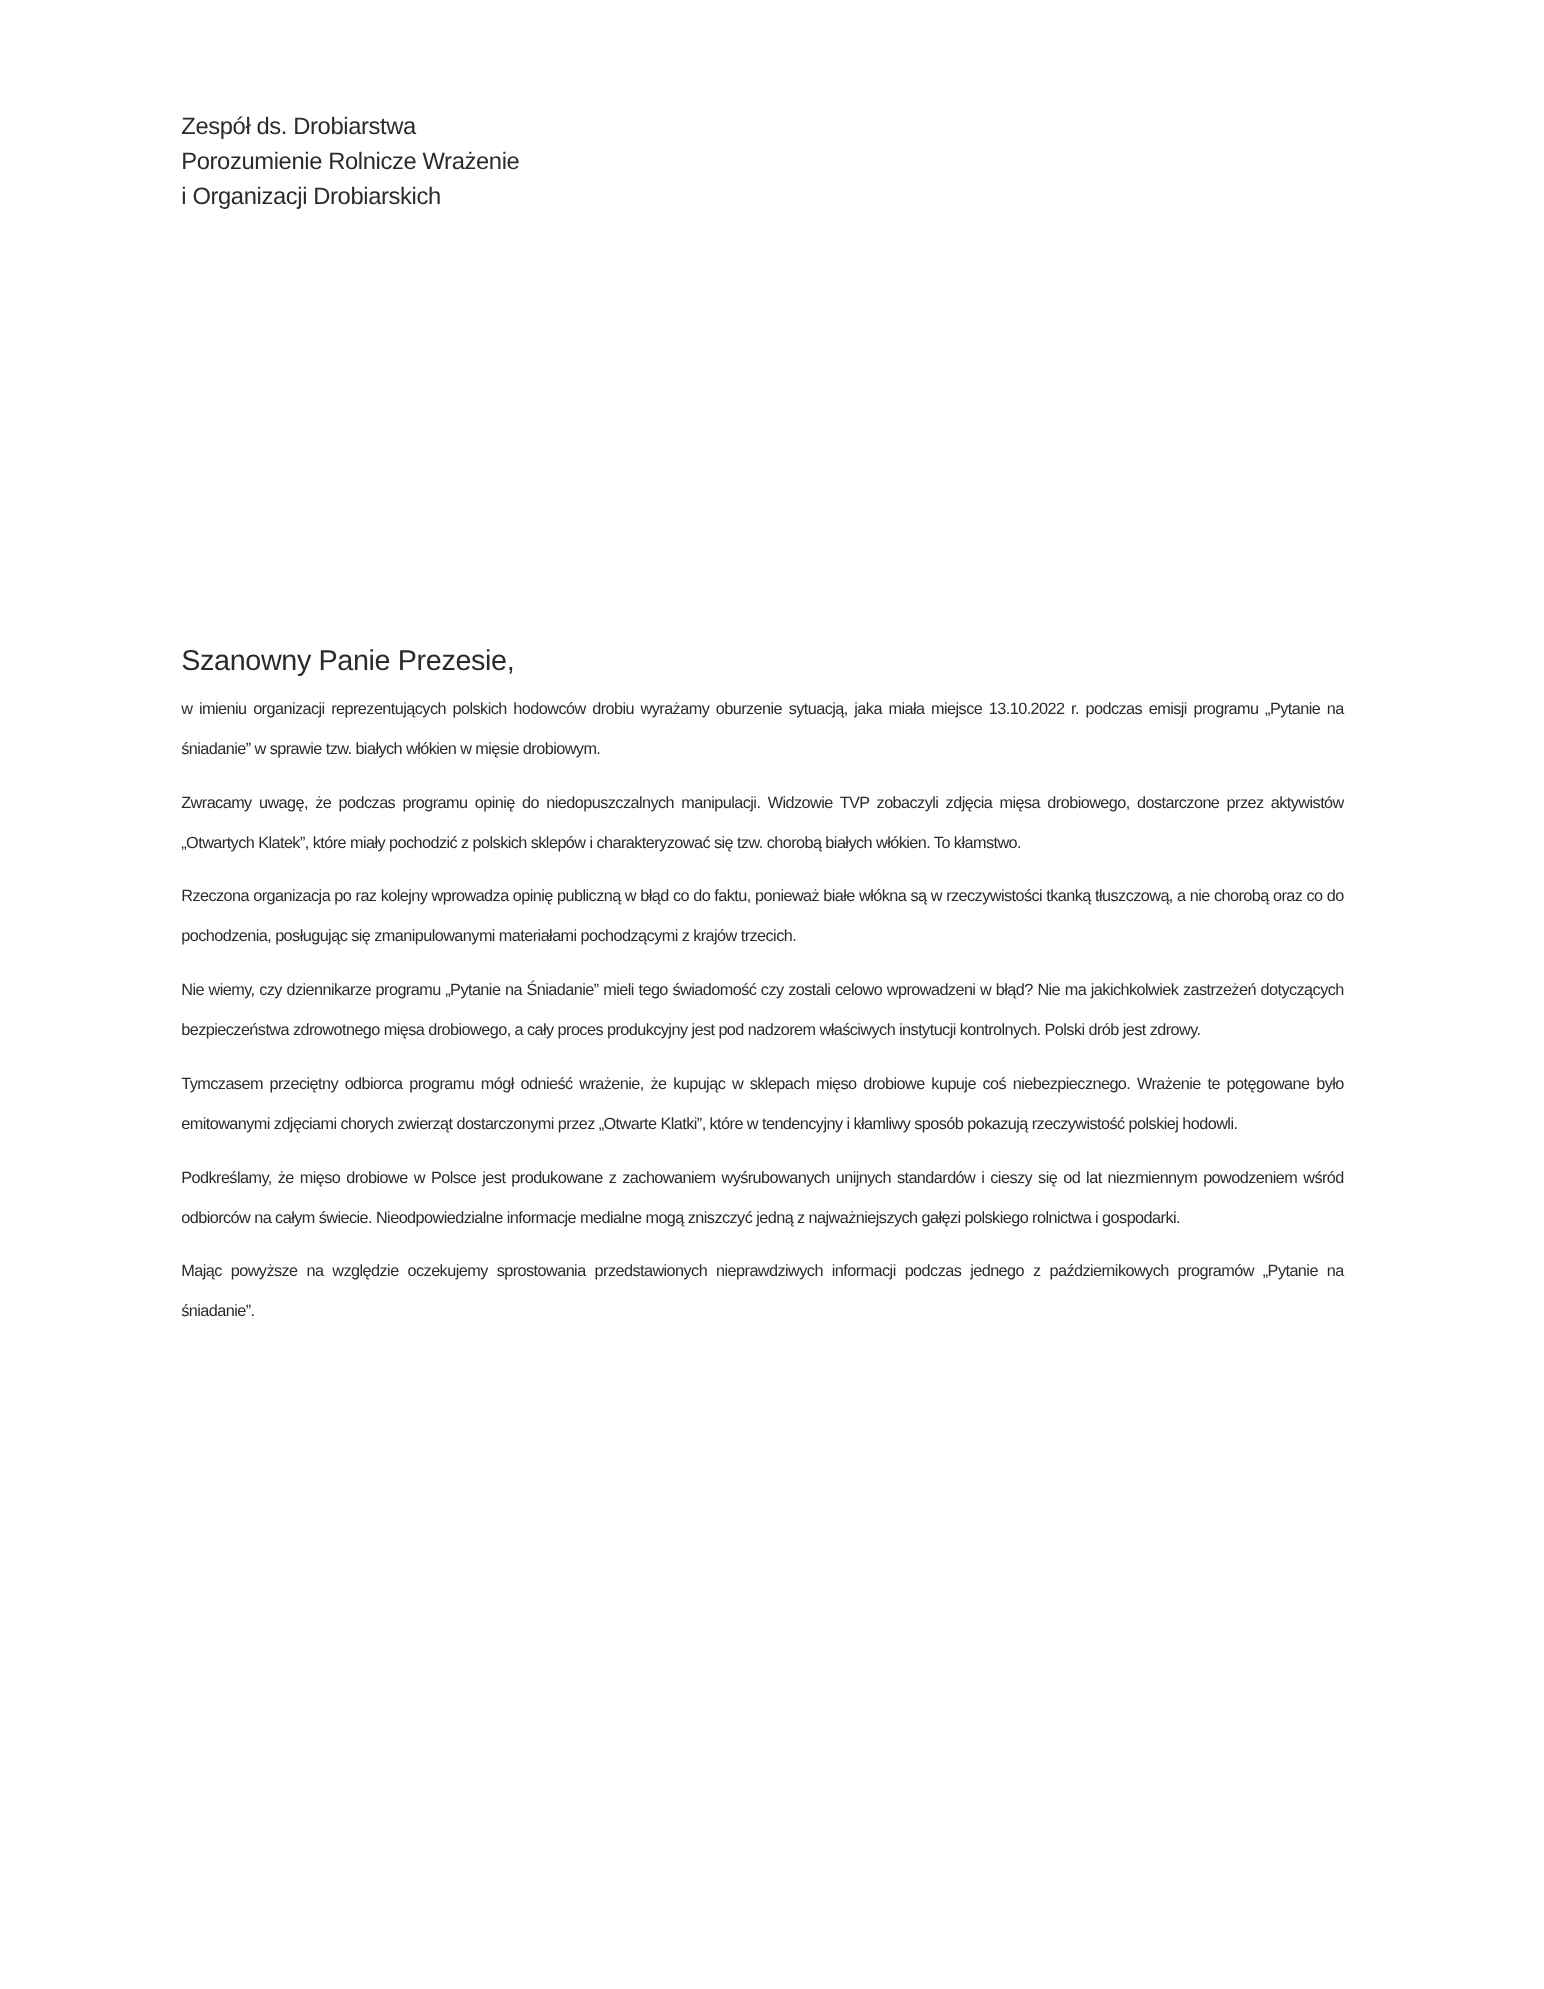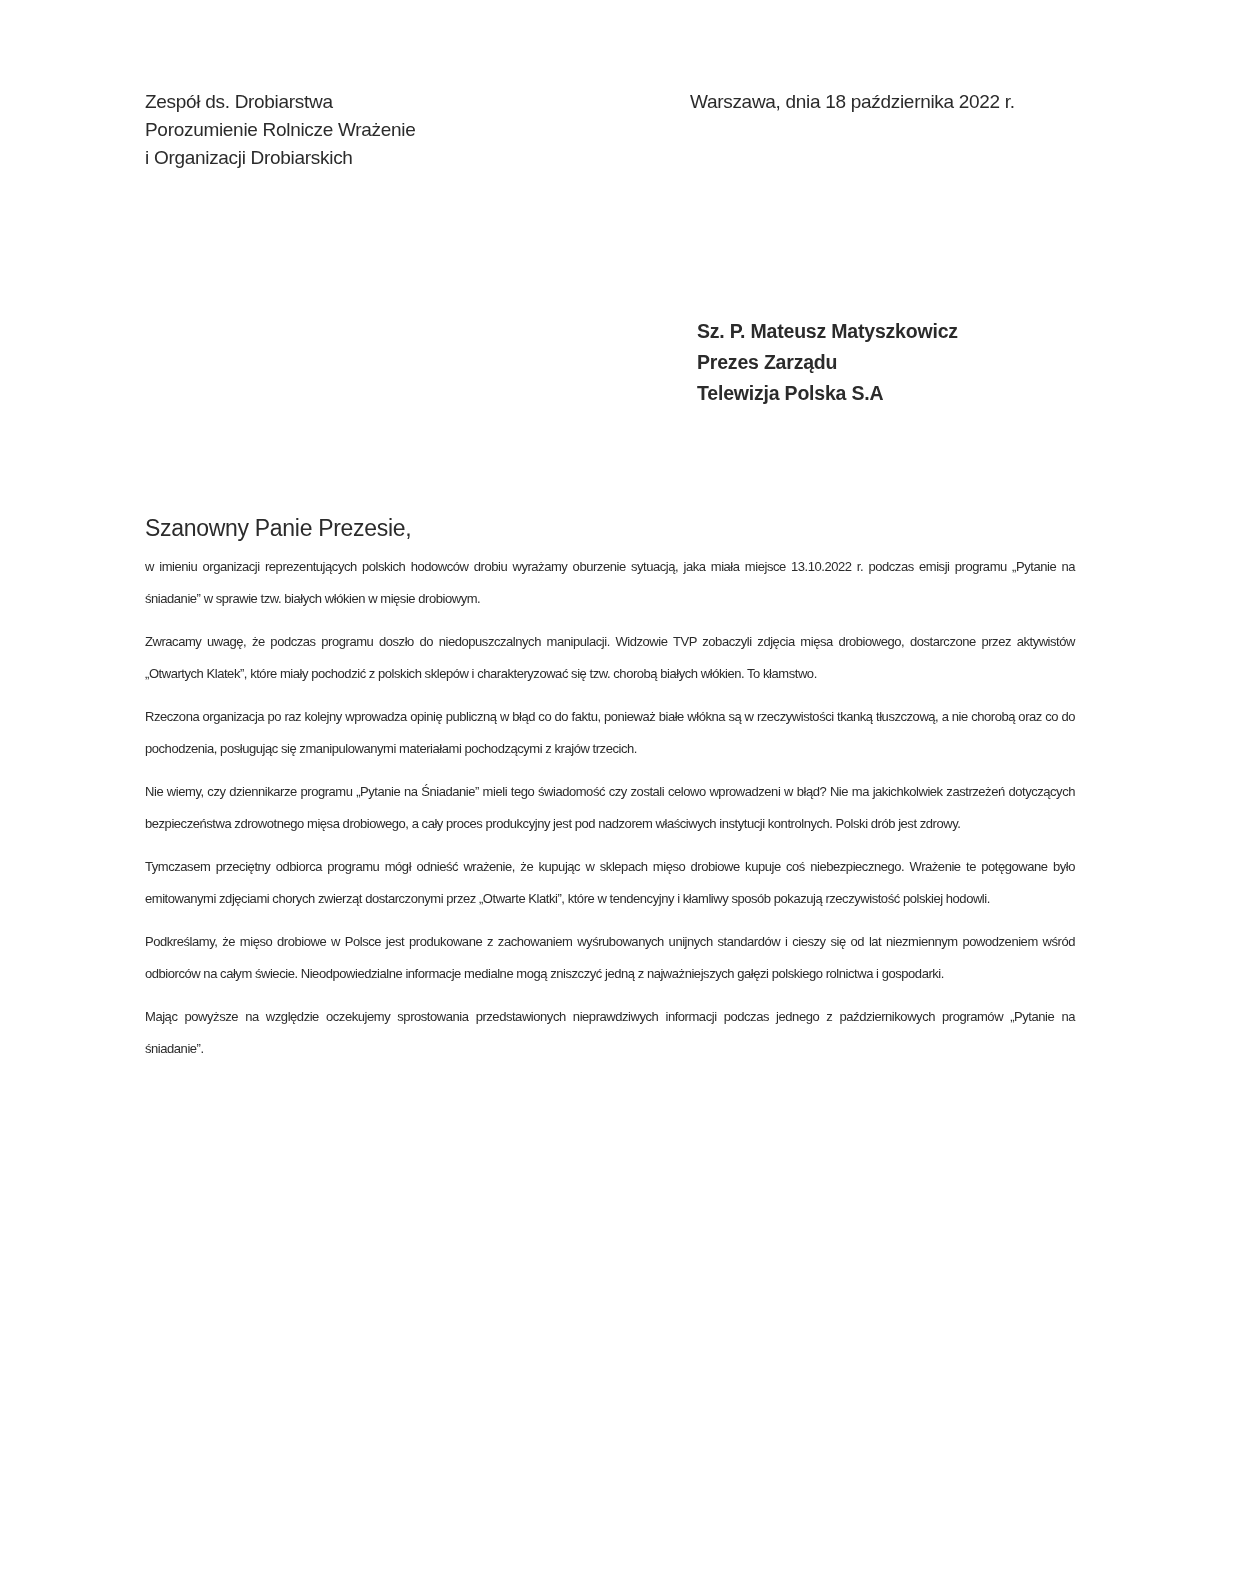--- a/index.html
+++ b/index.html
@@ -43,33 +43,27 @@
 <body>
 
 <div class="page">
 
   <div class="sender">
     <div>Zespół ds. Drobiarstwa</div>
     <div>Porozumienie Rolnicze Wrażenie</div>
     <div>i Organizacji Drobiarskich</div>
   </div>
 
-  <div class="date">Warszawa, dnia 18 października 2022 r.</div>
 
-  <div class="recipient">
-    <div>Sz. P. Mateusz Matyszkowicz</div>
-    <div>Prezes Zarządu</div>
-    <div>Telewizja Polska S.A</div>
-  </div>
 
   <div class="salutation">Szanowny Panie Prezesie,</div>
 
   <div class="body">
     <p>w imieniu organizacji reprezentujących polskich hodowców drobiu wyrażamy oburzenie sytuacją, jaka miała miejsce 13.10.2022 r. podczas emisji programu „Pytanie na śniadanie” w sprawie tzw. białych włókien w mięsie drobiowym.</p>
-    <p>Zwracamy uwagę, że podczas programu doszło do niedopuszczalnych manipulacji. Widzowie TVP zobaczyli zdjęcia mięsa drobiowego, dostarczone przez aktywistów „Otwartych Klatek”, które miały pochodzić z polskich sklepów i charakteryzować się tzw. chorobą białych włókien. To kłamstwo.</p>
+    <p>Zwracamy uwagę, że podczas programu opinię do niedopuszczalnych manipulacji. Widzowie TVP zobaczyli zdjęcia mięsa drobiowego, dostarczone przez aktywistów „Otwartych Klatek”, które miały pochodzić z polskich sklepów i charakteryzować się tzw. chorobą białych włókien. To kłamstwo.</p>
     <p>Rzeczona organizacja po raz kolejny wprowadza opinię publiczną w błąd co do faktu, ponieważ białe włókna są w rzeczywistości tkanką tłuszczową, a nie chorobą oraz co do pochodzenia, posługując się zmanipulowanymi materiałami pochodzącymi z krajów trzecich.</p>
     <p>Nie wiemy, czy dziennikarze programu „Pytanie na Śniadanie” mieli tego świadomość czy zostali celowo wprowadzeni w błąd? Nie ma jakichkolwiek zastrzeżeń dotyczących bezpieczeństwa zdrowotnego mięsa drobiowego, a cały proces produkcyjny jest pod nadzorem właściwych instytucji kontrolnych. Polski drób jest zdrowy.</p>
     <p>Tymczasem przeciętny odbiorca programu mógł odnieść wrażenie, że kupując w sklepach mięso drobiowe kupuje coś niebezpiecznego. Wrażenie te potęgowane było emitowanymi zdjęciami chorych zwierząt dostarczonymi przez „Otwarte Klatki”, które w tendencyjny i kłamliwy sposób pokazują rzeczywistość polskiej hodowli.</p>
     <p>Podkreślamy, że mięso drobiowe w Polsce jest produkowane z zachowaniem wyśrubowanych unijnych standardów i cieszy się od lat niezmiennym powodzeniem wśród odbiorców na całym świecie. Nieodpowiedzialne informacje medialne mogą zniszczyć jedną z najważniejszych gałęzi polskiego rolnictwa i gospodarki.</p>
     <p>Mając powyższe na względzie oczekujemy sprostowania przedstawionych nieprawdziwych informacji podczas jednego z październikowych programów „Pytanie na śniadanie”.</p>
   </div>
 
 </div>
 
 </body></html>

